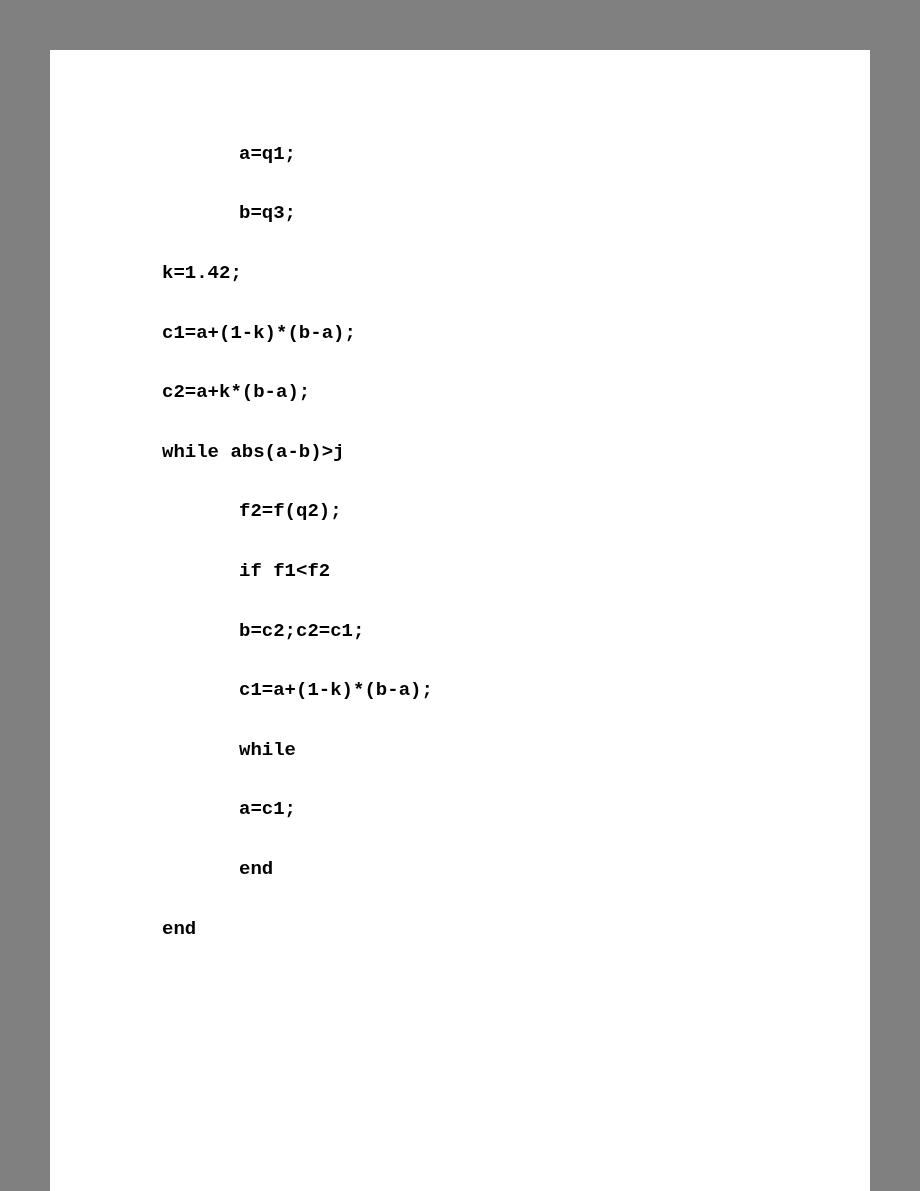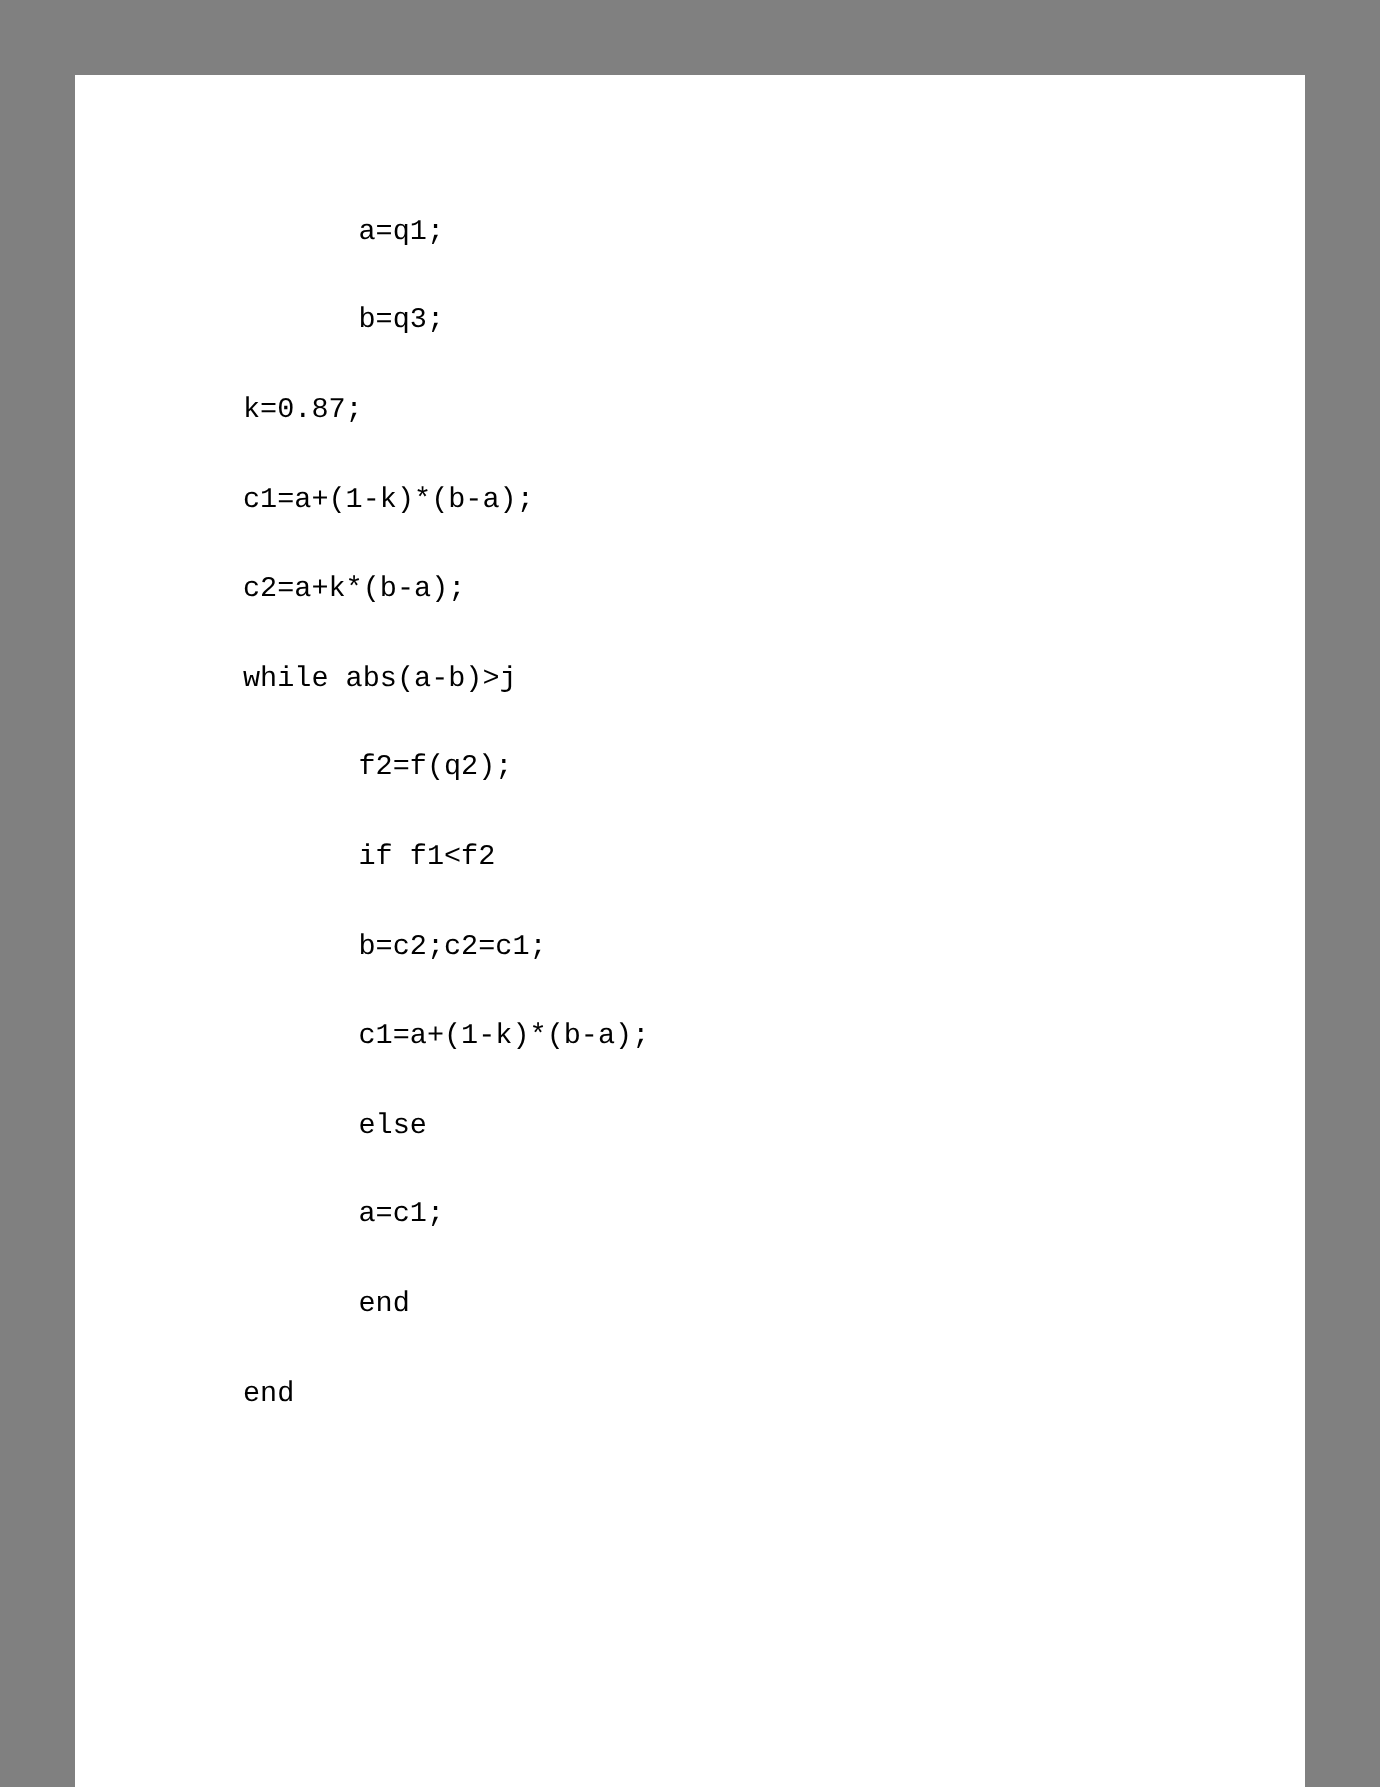--- a/index.html
+++ b/index.html
@@ -21,38 +21,38 @@
       margin-right: 95px;
       font-size: 19px;
       line-height: 29.8px;
       color: #000000;
       white-space: pre;
       font-family: "SimSun", "宋体", "Courier New", monospace;
       letter-spacing: 0px;
     }
     .indent1 { padding-left: 77px; }
     .no-indent { padding-left: 0px; }
-    .line { display: block; }
+    .line { display: block; font-weight: bold; }
   </style>
 </head>
 <body>
 
 <div class="page">
   <div class="content">
 <span class="line indent1">a=q1;</span>
 <span class="line indent1">b=q3;</span>
-<span class="line no-indent">k=0.87;</span>
+<span class="line no-indent">k=1.42;</span>
 <span class="line no-indent">c1=a+(1-k)*(b-a);</span>
 <span class="line no-indent">c2=a+k*(b-a);</span>
 <span class="line no-indent">while abs(a-b)&gt;j</span>
 <span class="line indent1">f2=f(q2);</span>
 <span class="line indent1">if f1&lt;f2</span>
 <span class="line indent1">b=c2;c2=c1;</span>
 <span class="line indent1">c1=a+(1-k)*(b-a);</span>
-<span class="line indent1">else</span>
+<span class="line indent1">while</span>
 <span class="line indent1">a=c1;</span>
 <span class="line indent1">end</span>
 <span class="line no-indent">end</span>
 
 
 
 
 
 
 

